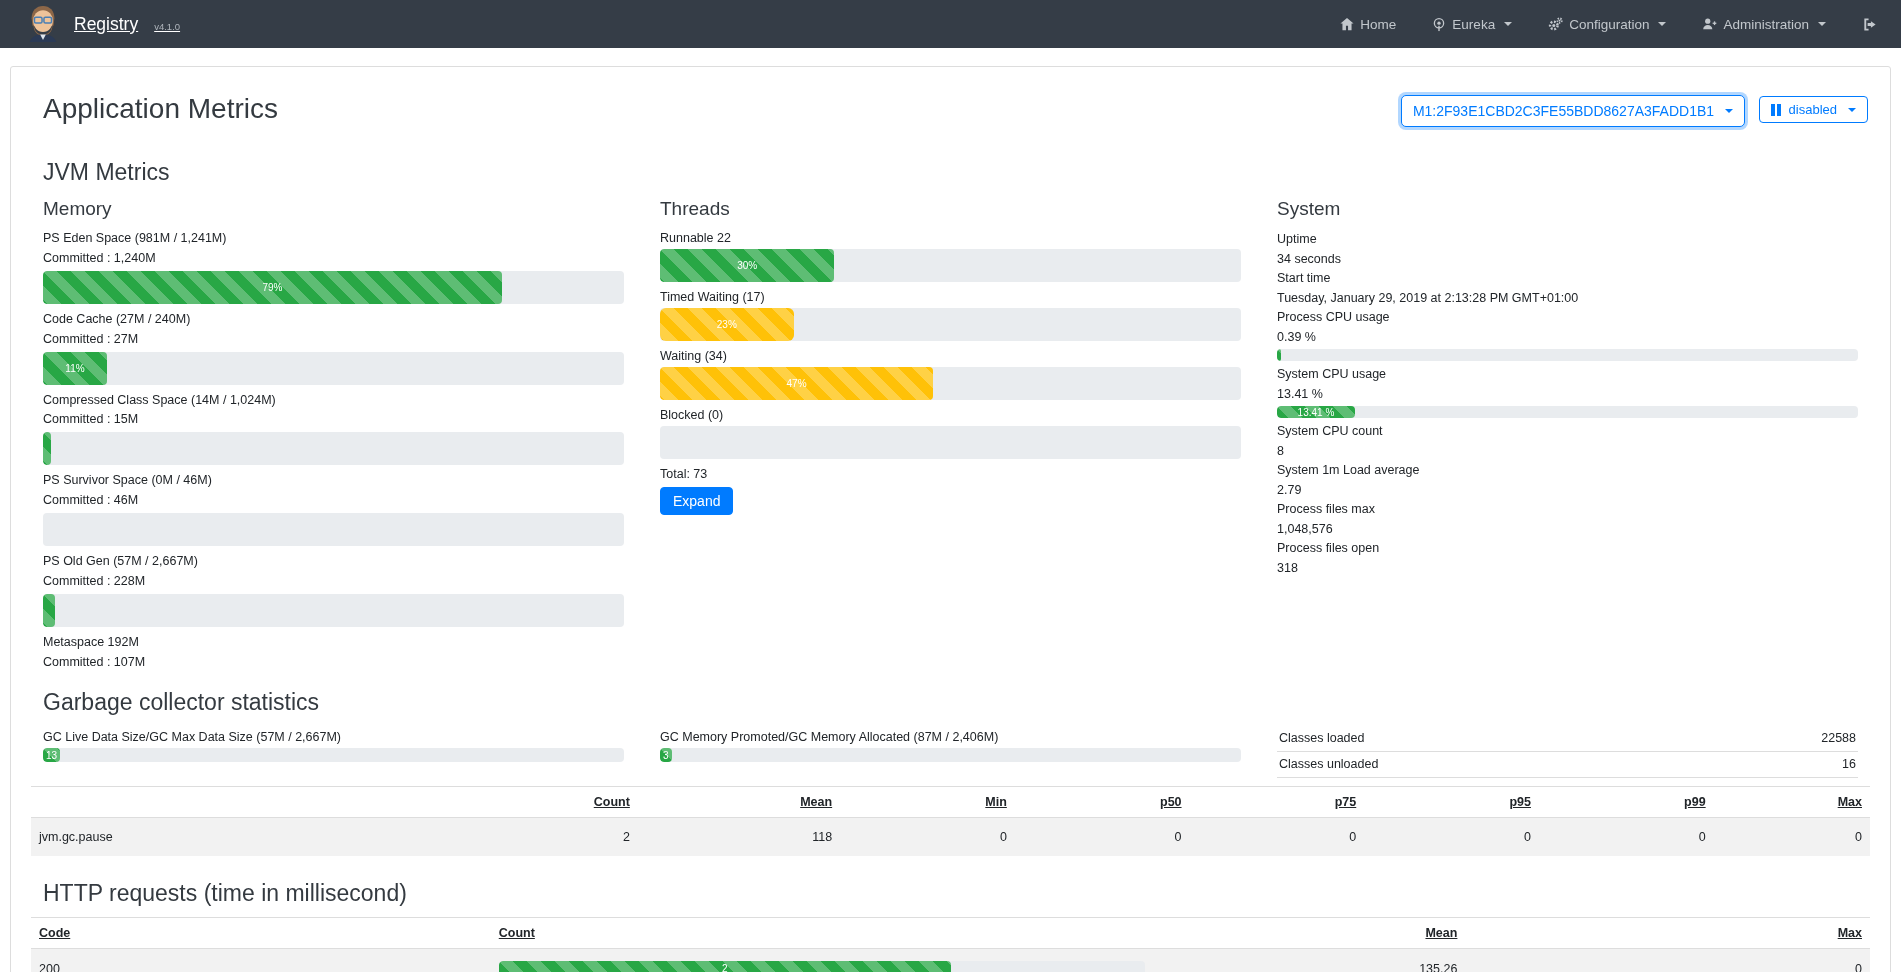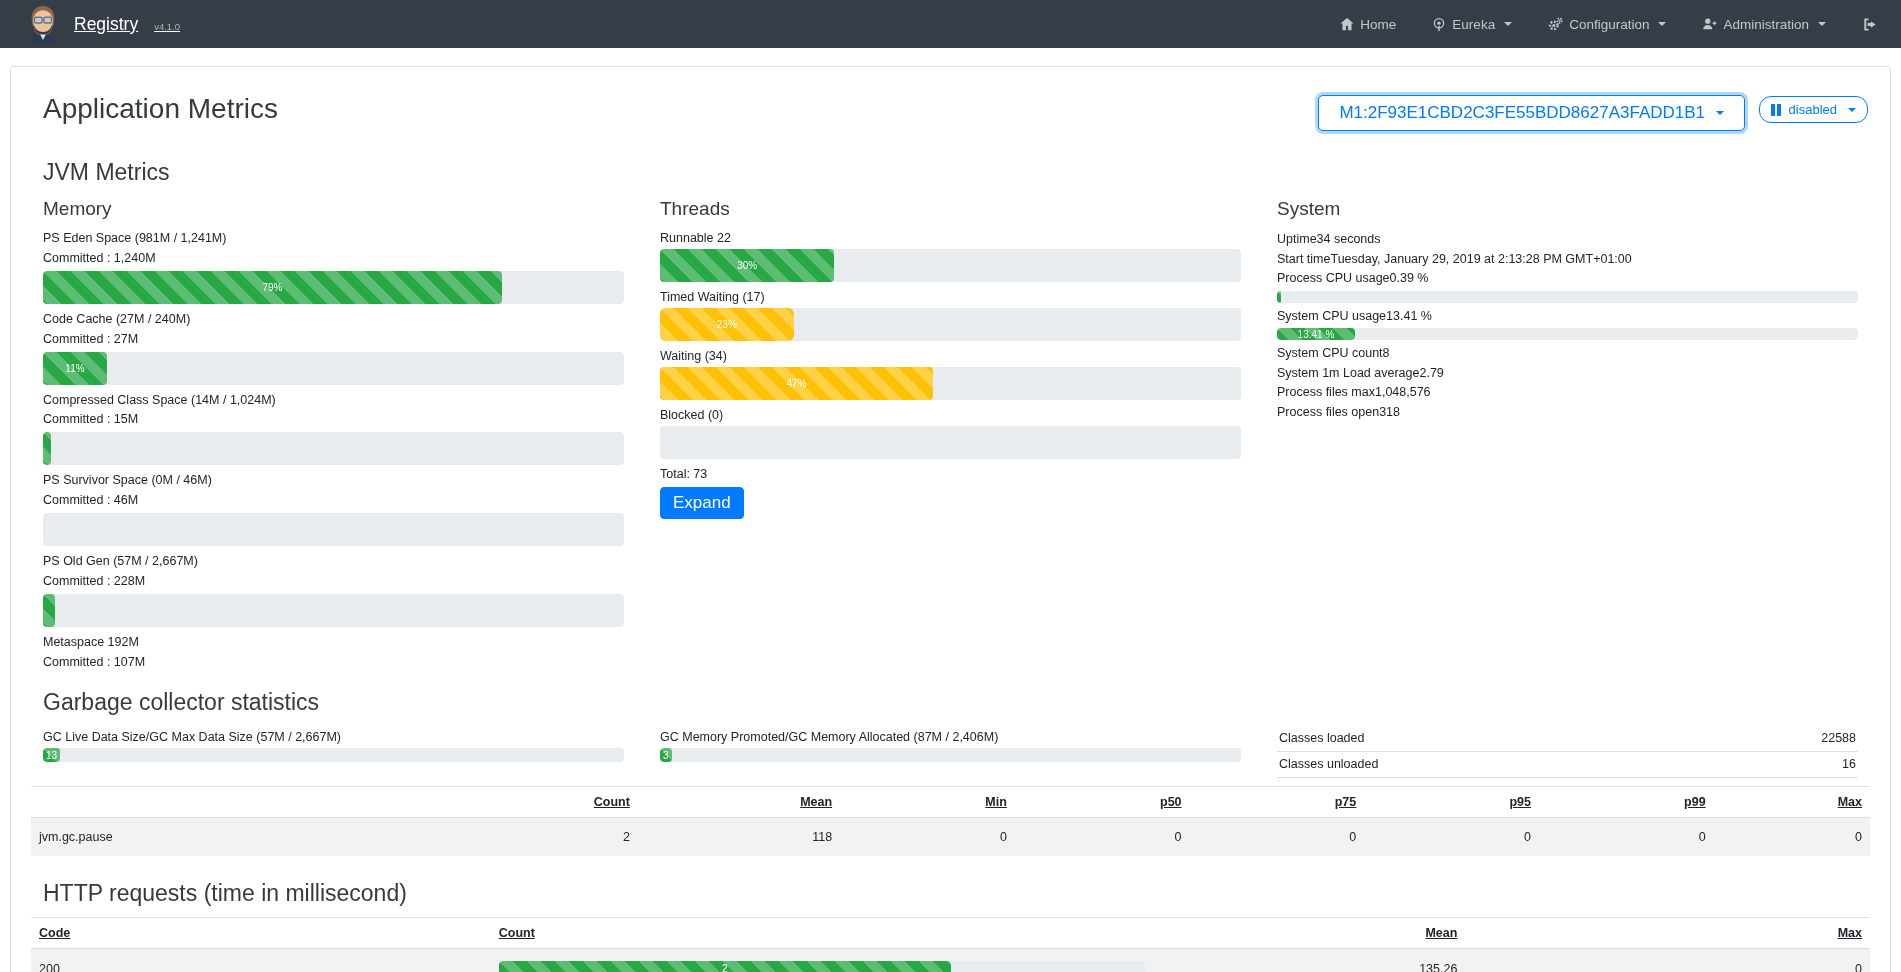--- a/index.html
+++ b/index.html
@@ -23,23 +23,23 @@
   
   .card { margin:18px 10px 0; border:1px solid #ddd; border-radius:3px;
           background:#fff; padding:20px 20px; height:930px; overflow:hidden; }
   h2 { font-size:28px; font-weight:400; color:#343a40; margin:6px 0 20px; }
   h3 { font-size:23px; font-weight:400; color:#343a40; margin:14px 0 10px; }
   h4 { font-size:19px; font-weight:400; color:#343a40; margin:2px 0 10px; }
   .inset { margin-left:12px; margin-right:12px; }
   .title-row { display:flex; justify-content:space-between; align-items:flex-start; }
   .title-actions { display:flex; gap:14px; align-items:flex-start; margin-top:8px; margin-right:2px; }
   .btn-instance { color:#007bff; background:#fff; border:1px solid #007bff; border-radius:5px;
-                  box-shadow:0 0 0 3px rgba(0,123,255,.3); padding:7px 20px; font-size:17px;
+                  box-shadow:0 0 0 3px rgba(0,123,255,.3); padding:7px 11px; font-size:14px;
                   display:flex; align-items:center; gap:8px; cursor:pointer; }
-  .btn-refresh { color:#007bff; background:#fff; border:1px solid #007bff; border-radius:12px;
+  .btn-refresh { color:#007bff; background:#fff; border:1px solid #007bff; border-radius:4px;
                  padding:5px 11px; font-size:13px; display:flex; align-items:center; gap:8px;
                  cursor:pointer; margin-top:1px; }
   .pause-icon { display:inline-flex; gap:2.5px; }
   .pause-icon i { width:3.5px; height:12px; background:#007bff; display:inline-block; }
   
   .grid3 { display:grid; grid-template-columns:1fr 1fr 1fr; column-gap:36px; }
   .metric-title { margin:3px 0 3px; line-height:1.35; }
   .metric-sub { margin:0 0 4px; line-height:1.35; }
   
   .progress { background:#e9ecef; border-radius:4px; height:33px; overflow:hidden;
@@ -53,23 +53,23 @@
   .progress-bar.green { background-color:#28a745; }
   .progress-bar.orange { background-color:#ffc107; }
   .progress-bar.striped {
     background-image:linear-gradient(45deg, rgba(255,255,255,.25) 25%, transparent 25%,
       transparent 50%, rgba(255,255,255,.25) 50%, rgba(255,255,255,.25) 75%,
       transparent 75%, transparent);
     background-size:28px 28px; }
   .thread-item .metric-title { margin-bottom:2px; }
   .total-line { margin:8px 0 6px; }
   .btn-expand { background:#007bff; color:#fff; border:1px solid #007bff; border-radius:4px;
-                padding:5px 12px; font-size:17px; cursor:pointer; }
-  
-  .system-row { display:flex; justify-content:flex-start; line-height:19.5px; }
+                padding:5px 12px; font-size:14px; cursor:pointer; }
+  
+  .system-row { display:flex; justify-content:center; line-height:19.5px;flex-direction:column; }
   
   .classes-row { display:flex; justify-content:space-between; padding:4px 2px;
                  border-bottom:1px solid #ddd; line-height:17px; }
   
   table { width:100%; border-collapse:collapse; margin-top:8px; }
   th { font-weight:bold; text-align:left; padding:8px 8px; font-size:12.5px;
        border-top:1px solid #ddd; border-bottom:1px solid #ddd;text-decoration:underline; }
   td { padding:12px 8px; border-top:1px solid #ddd; }
   tr.striped-row { background:#f2f2f2; }
   .num { text-align:right; }

